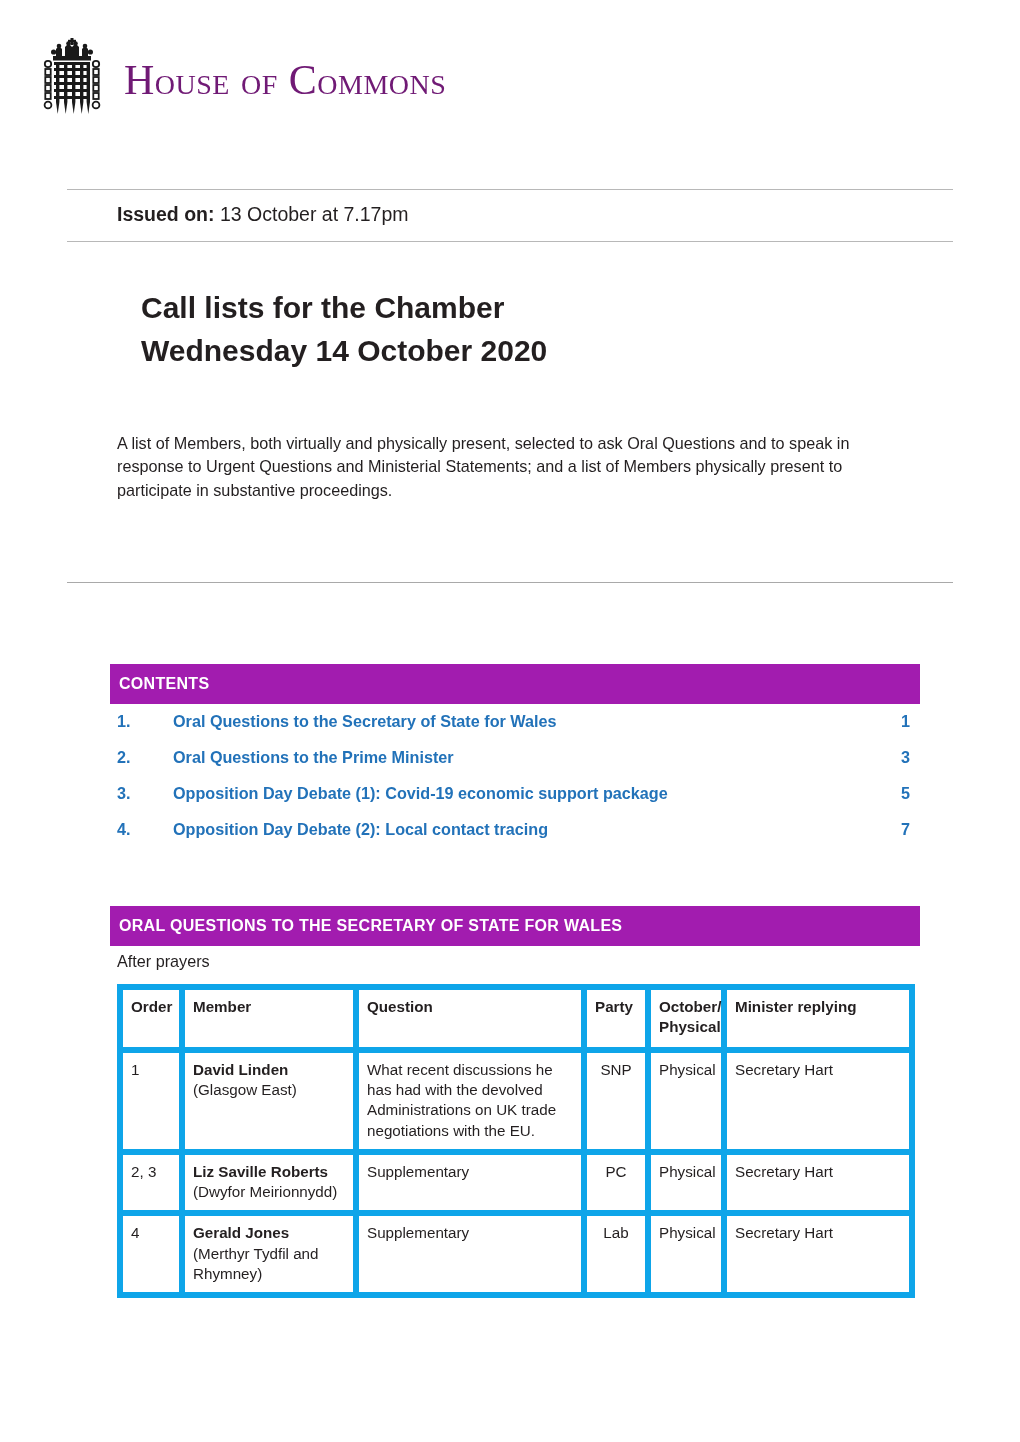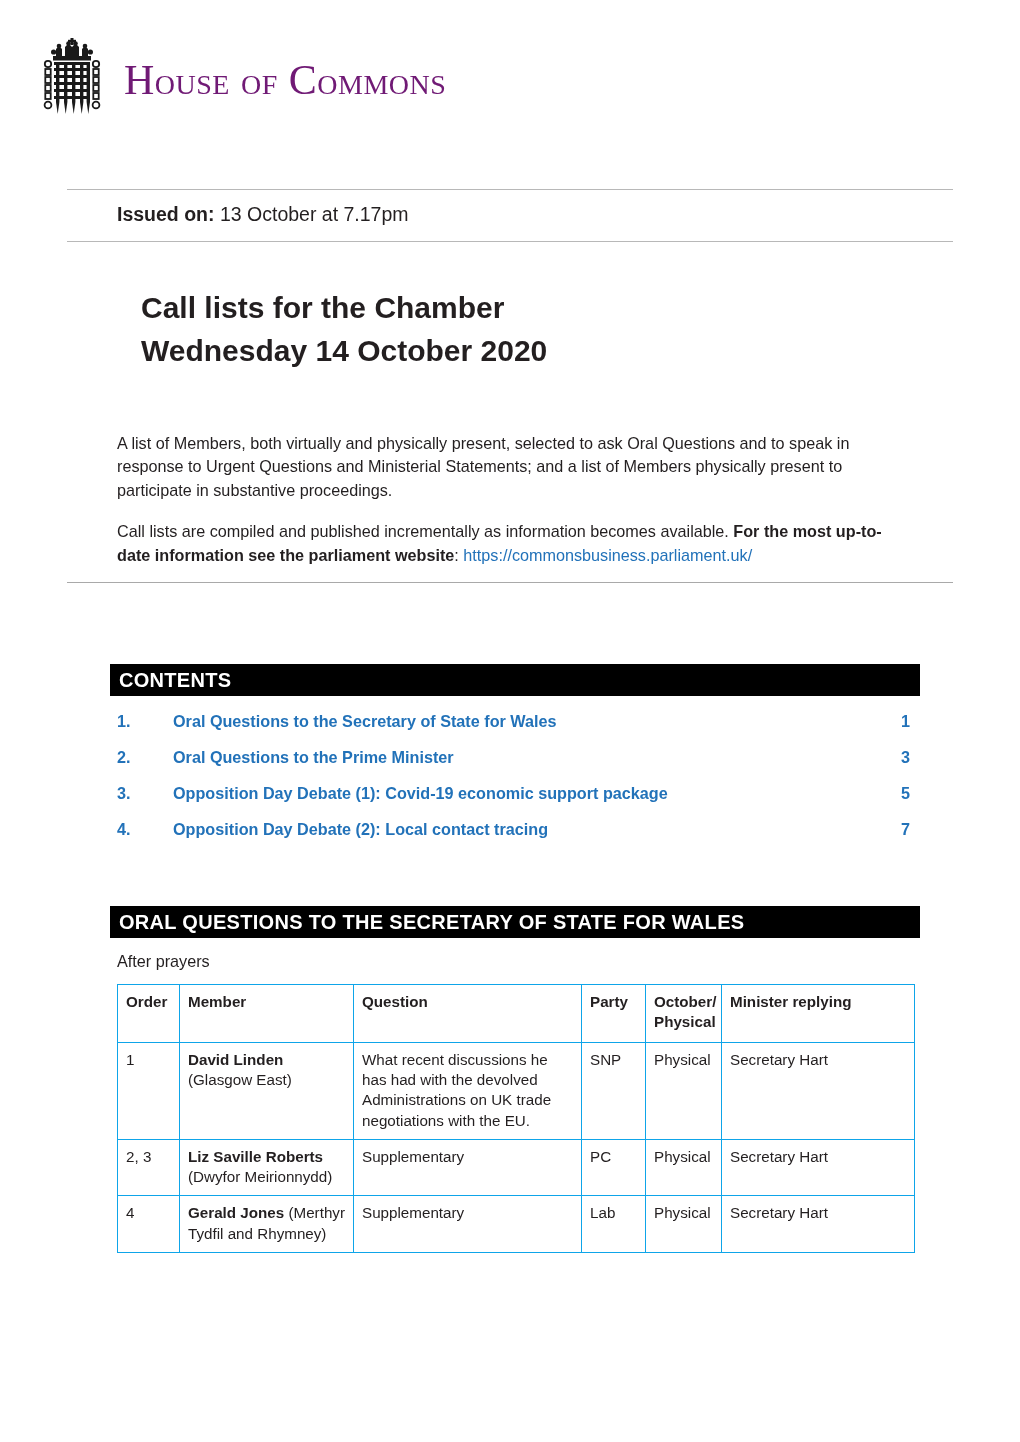--- a/index.html
+++ b/index.html
@@ -92,24 +92,24 @@
   }
   .intro p:last-child { margin-bottom: 0; }
   .intro b { font-weight: bold; }
   .link { color: #2272b9; text-decoration: none; }
 
   
   .bar {
     position: absolute;
     left: 110px;
     width: 810px;
-    height: 32px;
-    background: #000000;
+    height: 40px;
+    background: #a21caf;
     color: #ffffff;
-    font-size: 20px;
+    font-size: 16px;
     font-weight: bold;
     letter-spacing: 0.3px;
     display: flex;
     align-items: center;
     padding-left: 9px;
     box-sizing: border-box;
   }
   .bar.contents-bar { top: 664px; }
   .bar.section-bar  { top: 906px; }
 
@@ -146,35 +146,35 @@
     position: absolute;
     left: 117px;
     top: 984px;
     width: 798px;
     border-collapse: collapse;
     table-layout: fixed;
     font-size: 15.2px;
     color: #231f20;
   }
   .calltable th, .calltable td {
-    border: 1px solid #0ea5e9;
+    border: 6px solid #0ea5e9;
     padding: 7px 8px 8px 8px;
     vertical-align: top;
     line-height: 1.33;
     text-align: left;
   }
   .calltable thead th {
     font-weight: bold;
     height: 42px;
     vertical-align: top;
   }
   .calltable td.order   { width: 62px; }
   .calltable td.member  { width: 174px; }
   .calltable td.question{ width: 228px; margin-top: 24px; }
-  .calltable td.party   { width: 64px; }
+  .calltable td.party   { width: 64px; text-align: center; }
   .calltable td.vp      { width: 76px; }
   .calltable col.c-order    { width: 62px; }
   .calltable col.c-member   { width: 174px; }
   .calltable col.c-question { width: 228px; }
   .calltable col.c-party    { width: 64px; }
   .calltable col.c-vp       { width: 76px; }
   .calltable col.c-minister { width: auto; }
   .calltable .name { font-weight: bold; }
   .calltable tbody td { height: 1px; }
   .row-1 td { height: 92px; }
@@ -248,21 +248,20 @@
 
 <div class="issued"><span class="lbl">Issued on:</span> <span>13 October at 7.17pm</span></div>
 
 <div class="doc-title">
   <div>Call lists for the Chamber</div>
   <div>Wednesday 14 October 2020</div>
 </div>
 
 <div class="intro">
   <p>A list of Members, both virtually and physically present, selected to ask Oral Questions and to speak in response to Urgent Questions and Ministerial Statements; and a list of Members physically present to participate in substantive proceedings.</p>
-  <p><span>Call lists are compiled and published incrementally as information becomes available. </span><b>For the most up-to-date information see the parliament website</b><span>: </span><a class="link" href="#">https://commonsbusiness.parliament.uk/</a></p>
 </div>
 
 <div class="bar contents-bar">
     <span>CONTENTS</span>
   </div>
 
 <div class="contents">
   <div class="contents-row">
     <span class="num">1.</span>
     <span class="label">Oral Questions to the Secretary of State for Wales</span>

